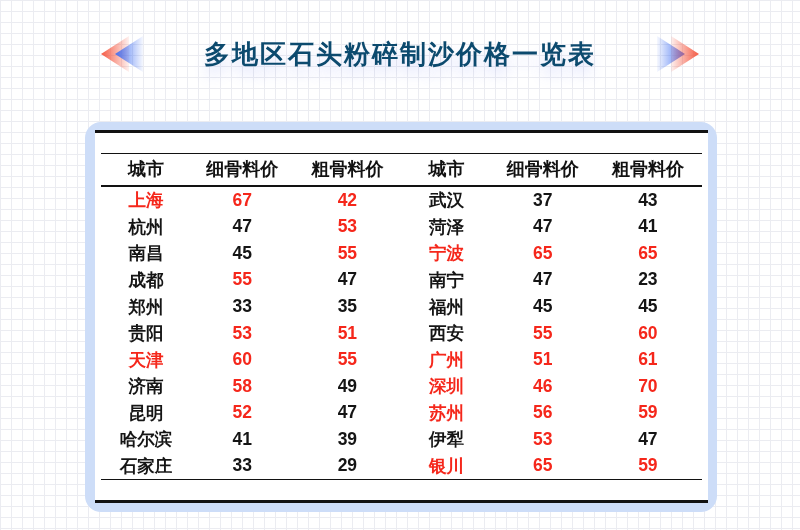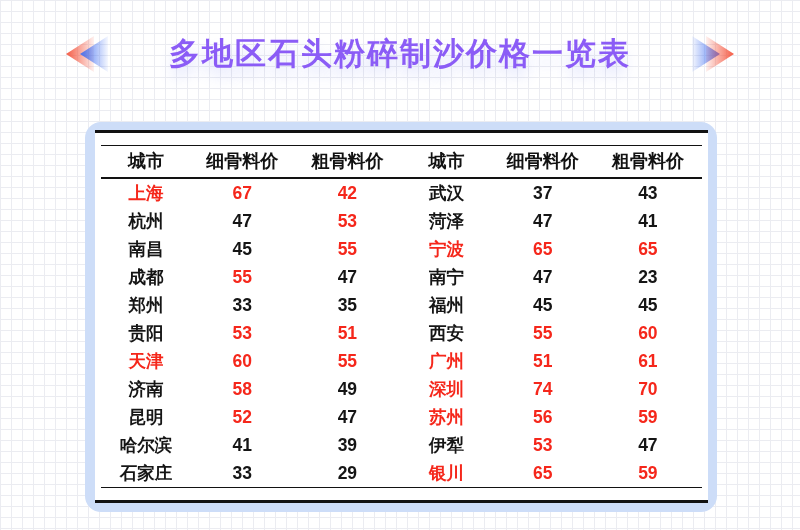--- a/index.html
+++ b/index.html
@@ -23,23 +23,23 @@
     top: 26px;
     left: 0;
     width: 100%;
     height: 56px;
     display: flex;
     align-items: center;
     justify-content: center;
     gap: 56px;
   }
   .page-title {
-    font-size: 31px;
+    font-size: 26px;
     font-weight: bold;
-    color: #8b5cf6;
+    color: #0c4a6e;
     letter-spacing: 2px;
     white-space: nowrap;
     text-shadow: 0 10px 14px rgba(91,105,239,0.18);
   }
   .arrow-icon {
     width: 50px;
     height: 46px;
     flex: 0 0 auto;
   }
   .card {
@@ -53,21 +53,21 @@
   }
   .table-box {
     position: absolute;
     left: 10px;
     top: 8px;
     right: 9px;
     bottom: 9px;
     background: #ffffff;
     border-top: 3px solid #121212;
     border-bottom: 3px solid #121212;
-    padding: 12px 6px;
+    padding: 20px 6px;
     box-sizing: border-box;
   }
   .table-inner {
     height: 100%;
     border-top: 1px solid #121212;
     border-bottom: 1px solid #121212;
     box-sizing: border-box;
   }
   table.price-table {
     width: 100%;
@@ -208,21 +208,21 @@
               <td class="red">55</td>
               <td class="red">广州</td>
               <td class="red">51</td>
               <td class="red">61</td>
             </tr>
             <tr>
               <td>济南</td>
               <td class="red">58</td>
               <td>49</td>
               <td class="red">深圳</td>
-              <td class="red">74</td>
+              <td class="red">46</td>
               <td class="red">70</td>
             </tr>
             <tr>
               <td>昆明</td>
               <td class="red">52</td>
               <td>47</td>
               <td class="red">苏州</td>
               <td class="red">56</td>
               <td class="red">59</td>
             </tr>

